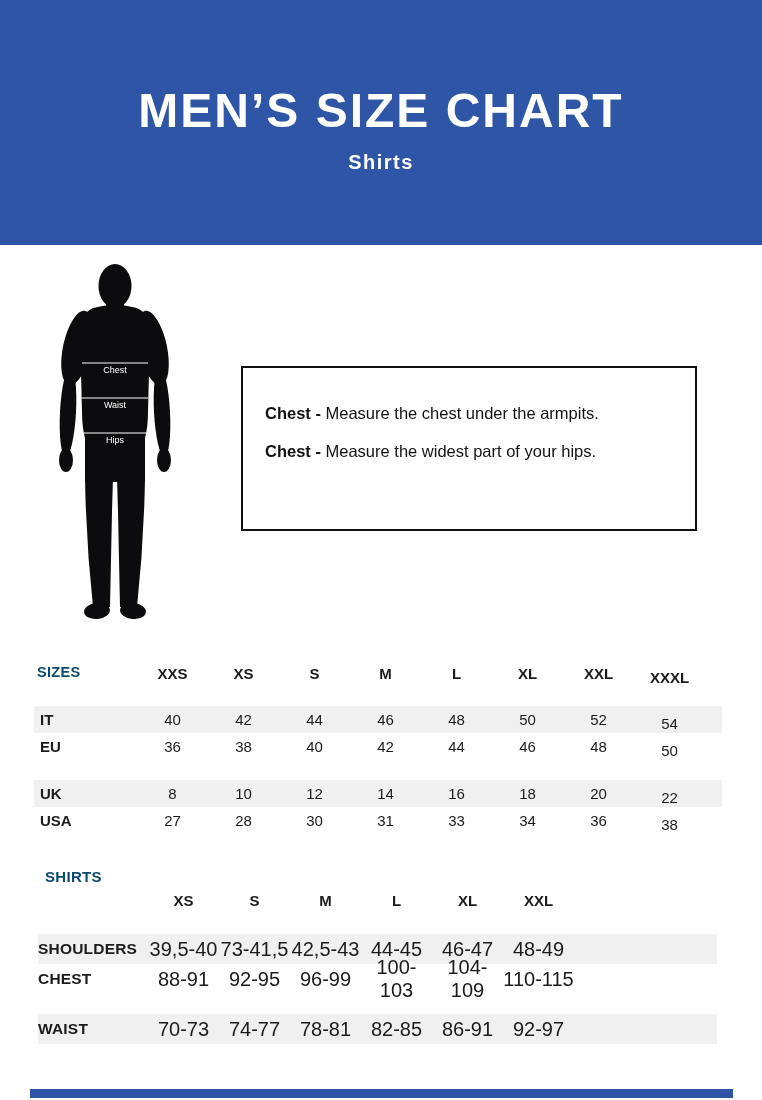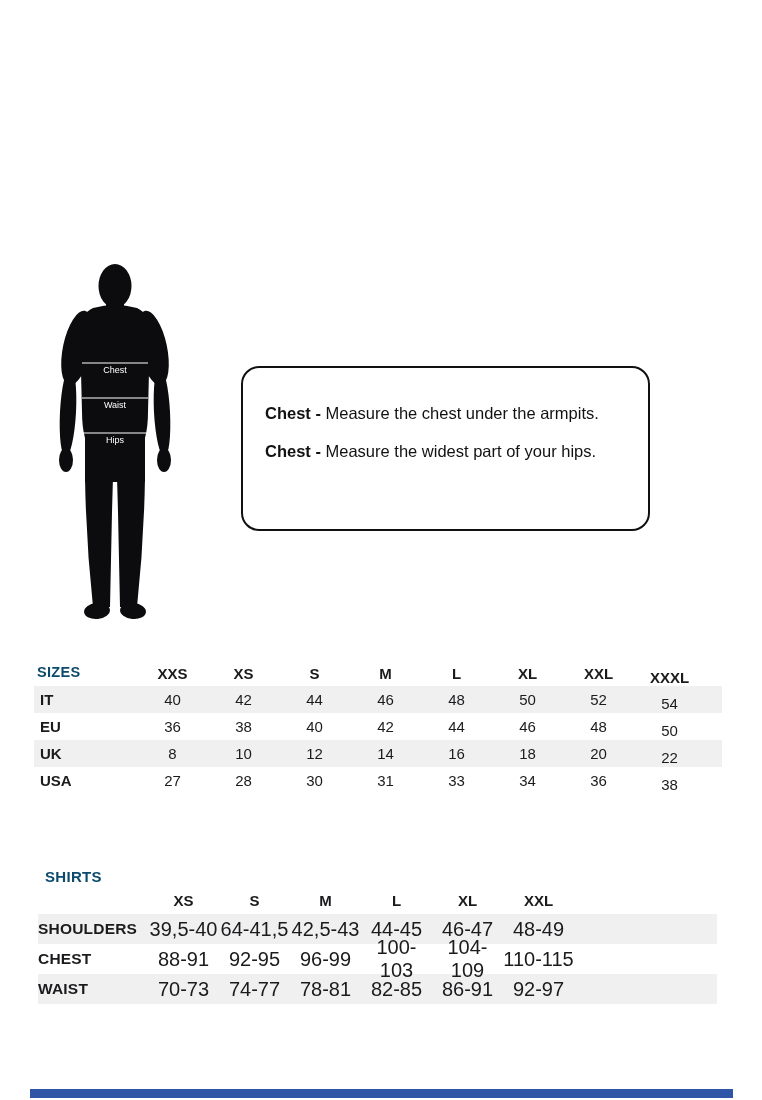--- a/index.html
+++ b/index.html
@@ -21,55 +21,59 @@
   }
   .header .subtitle {
     color:#fff; font-size:20px; font-weight:700; letter-spacing:1.5px;
     margin-top:13px;
   }
   
   .figure-wrap { position:absolute; left:55px; top:262px; width:120px; height:362px; }
   .figure-wrap svg { display:block; width:100%; height:100%; }
   
   .info-box {
-    position:absolute; left:241px; top:366px; width:409px; height:165px;
-    border:2px solid #101010; border-radius:18px; background:#fff;
+    position:absolute; left:241px; top:366px; width:456px; height:165px;
+    border:2px solid #101010; border-radius:0; background:#fff;
     padding:27px 14px 16px 22px;
   }
   .info-line { font-size:16.5px; line-height:37.5px; white-space:nowrap; color:#121212; }
   .info-line .term { font-weight:700; }
   
   .section-title { position:absolute; font-weight:700; letter-spacing:0.3px; color:#0c4a6e; }
   .sizes-title  { left:37px; top:664px; font-size:14.5px; }
   .shirts-title { left:45px; top:868px; font-size:15px; }
   .dtable { position:absolute; }
   .sizes-table  { left:34px; top:661px; width:688px; }
   .shirts-table { left:38px; top:887px; width:679px; }
   .trow { display:flex; align-items:center; }
   .sizes-table  .trow { height:27px; }
   .sizes-table  .thead { height:25px; }
   .shirts-table .trow { height:30px; }
   .shirts-table .thead { height:27px; }
-  .trow.stripe { background:#F1F0F1; }
+  .trow.stripe { background:#F1F0F1;margin-top:20px; }
   .cell { flex:0 0 auto; font-size:15px; color:#1b1b1d; }
   .cell.lbl { font-weight:700; }
   .sizes-table  .cell.lbl { width:103px; padding-left:6px; }
   .shirts-table .cell.lbl { width:110px; font-size:15.5px; letter-spacing:0.2px; }
   .cell.col { width:71px; text-align:center; }
   .thead .cell.col { font-weight:700; }
   .shirts-table .trow:not(.thead) .cell.col { font-size:20px; }
   .cell.drop { transform:translateY(4px);text-align:center; }
   
   .footer-bar { position:absolute; left:30px; top:1089px; width:703px; height:9px; background:#2F56A6; }
 </style>
 </head>
 <body>
 
 <div class="page">
 
+  <div class="header" style="background: rgb(47, 86, 166);">
+    <div class="title">MEN’S SIZE CHART</div>
+    <div class="subtitle">Shirts</div>
+  </div>
 
   <div class="figure-wrap">
     <svg viewBox="0 0 120 362" xmlns="http://www.w3.org/2000/svg">
       <g fill="#0C0C0E">
         <ellipse cx="60" cy="24" rx="16.5" ry="22"></ellipse>
         <rect x="51" y="38" width="18" height="12"></rect>
         <ellipse cx="22" cy="86" rx="14" ry="38" transform="rotate(12 22 86)"></ellipse>
         <ellipse cx="98" cy="86" rx="14" ry="38" transform="rotate(-12 98 86)"></ellipse>
         <ellipse cx="13" cy="150" rx="8" ry="45" transform="rotate(3 13 150)"></ellipse>
         <ellipse cx="107" cy="150" rx="8" ry="45" transform="rotate(-3 107 150)"></ellipse>
@@ -172,21 +176,21 @@
         <div class="cell col">XS</div>
         <div class="cell col">S</div>
         <div class="cell col">M</div>
         <div class="cell col">L</div>
         <div class="cell col">XL</div>
         <div class="cell col">XXL</div>
       </div>
       <div class="trow stripe" style="background: rgb(241, 240, 241);">
         <div class="cell lbl">SHOULDERS</div>
         <div class="cell col">39,5-40</div>
-        <div class="cell col">64-41,5</div>
+        <div class="cell col">73-41,5</div>
         <div class="cell col">42,5-43</div>
         <div class="cell col">44-45</div>
         <div class="cell col">46-47</div>
         <div class="cell col">48-49</div>
       </div>
       <div class="trow">
         <div class="cell lbl">CHEST</div>
         <div class="cell col">88-91</div>
         <div class="cell col">92-95</div>
         <div class="cell col">96-99</div>

